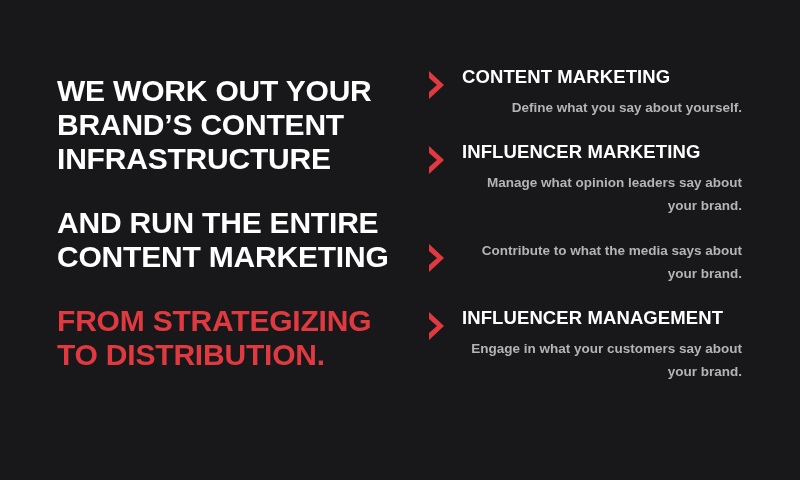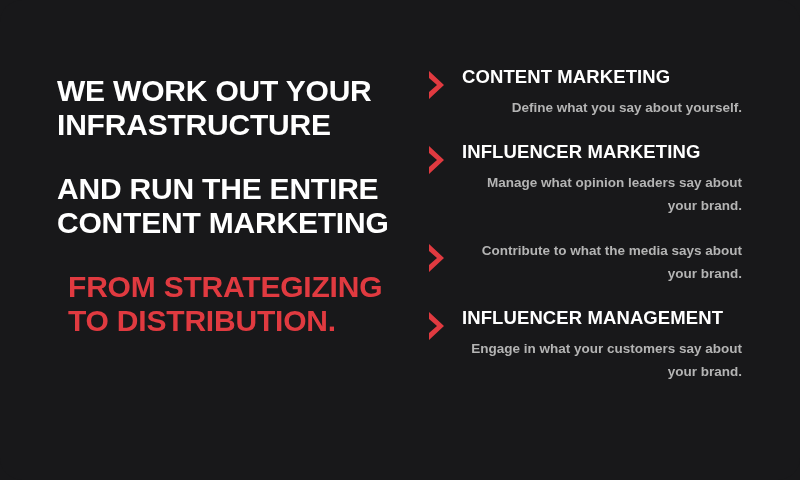--- a/index.html
+++ b/index.html
@@ -47,21 +47,20 @@
     font-size: 30px;
     line-height: 34px;
     font-weight: bold;
     letter-spacing: -0.2px;
     color: #ffffff;
     white-space: nowrap;
   }
 
   .headline-line.accent {
     color: #e03a40;
-    margin-left: 11px;
   }
 
   
   #right-column {
     position: absolute;
     left: 424px;
     top: 66px;
     width: 330px;
   }
 
@@ -104,20 +103,21 @@
   }
 </style>
 </head>
 <body>
 
 <div id="slide">
 
   <div id="left-column">
       <div class="headline-block">
         <div class="headline-line">WE WORK OUT YOUR</div>
+        <div class="headline-line">BRAND’S CONTENT</div>
         <div class="headline-line">INFRASTRUCTURE</div>
       </div>
       <div class="headline-block">
         <div class="headline-line">AND RUN THE ENTIRE</div>
         <div class="headline-line">CONTENT MARKETING</div>
       </div>
       <div class="headline-block">
         <div class="headline-line accent">FROM STRATEGIZING</div>
         <div class="headline-line accent">TO DISTRIBUTION.</div>
       </div>

